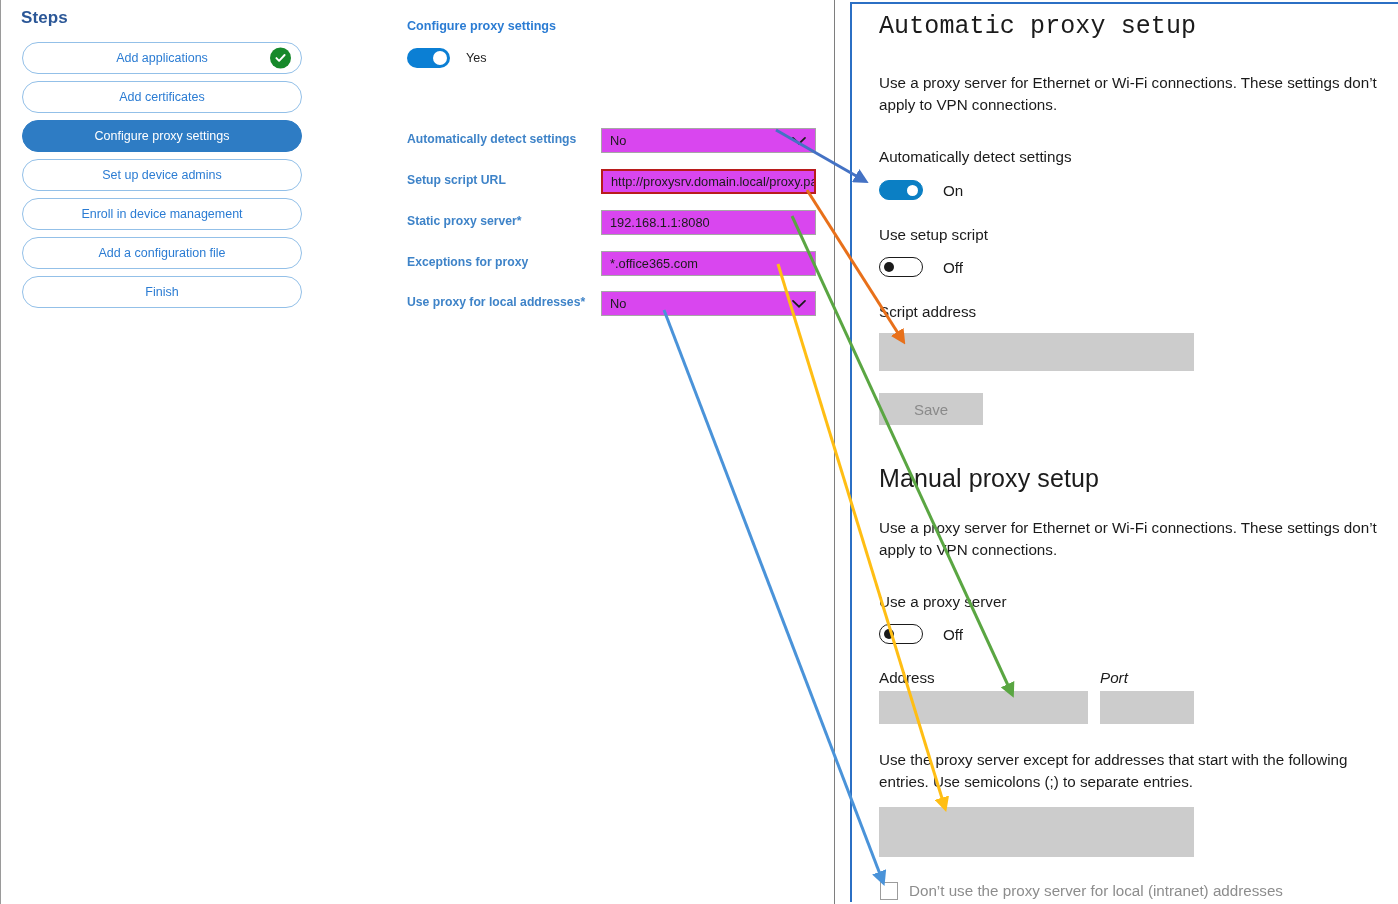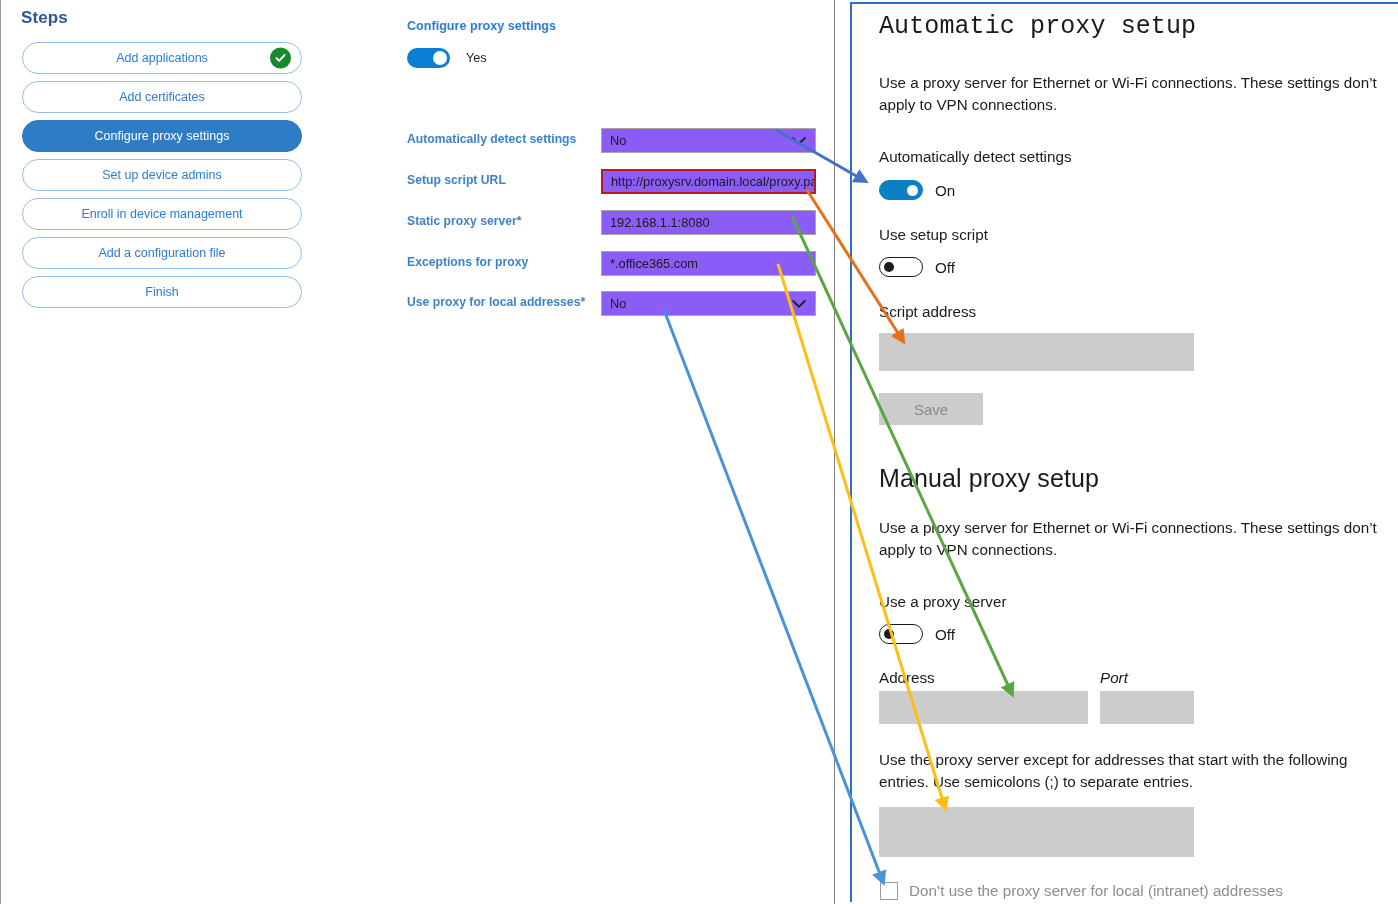--- a/index.html
+++ b/index.html
@@ -142,21 +142,21 @@
     white-space: nowrap;
   }
   .req-star { font-size: 12.2px; }
   .form-field {
     position: absolute;
     left: 194px;
     top: 0px;
     width: 215px;
     height: 25px;
     border: 1px solid #a6a6a6;
-    background: #8b5cf6;
+    background: #d946ef;
     box-sizing: border-box;
     display: flex;
     align-items: center;
     padding-left: 8px;
     font-size: 12.8px;
     color: #1b1b1b;
     cursor: text;
     overflow: hidden;
     white-space: nowrap;
   }
@@ -254,21 +254,21 @@
   .win-toggle.off .wknob {
     position: absolute;
     left: 4px;
     top: 4px;
     width: 10px;
     height: 10px;
     border-radius: 50%;
     background: #1b1b1b;
   }
   .win-toggle-text {
-    margin-left: 12px;
+    margin-left: 20px;
     font-size: 15.2px;
     color: #1b1b1b;
   }
   .gray-box {
     position: absolute;
     background: #cccccc;
     cursor: text;
   }
   .gray-btn {
     position: absolute;

